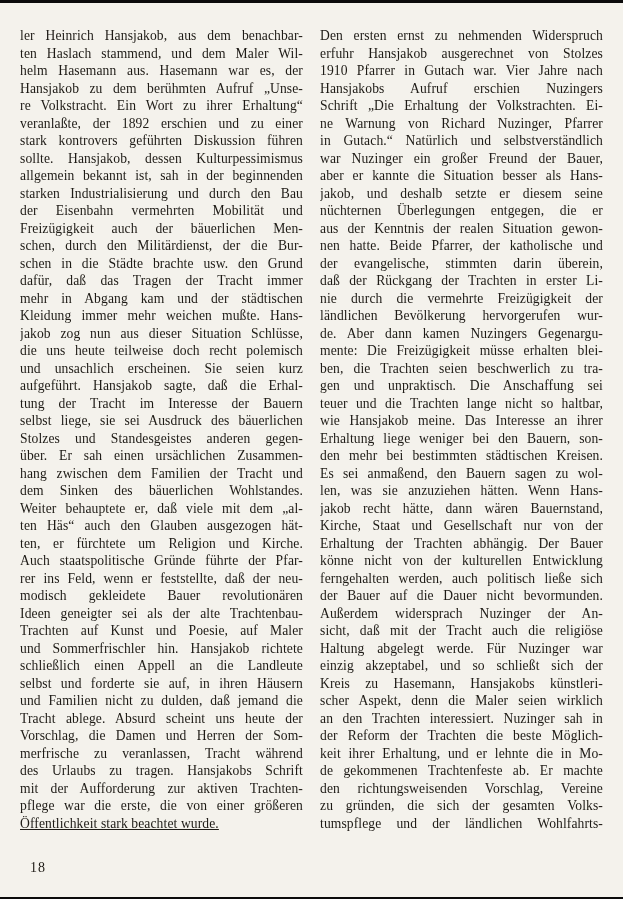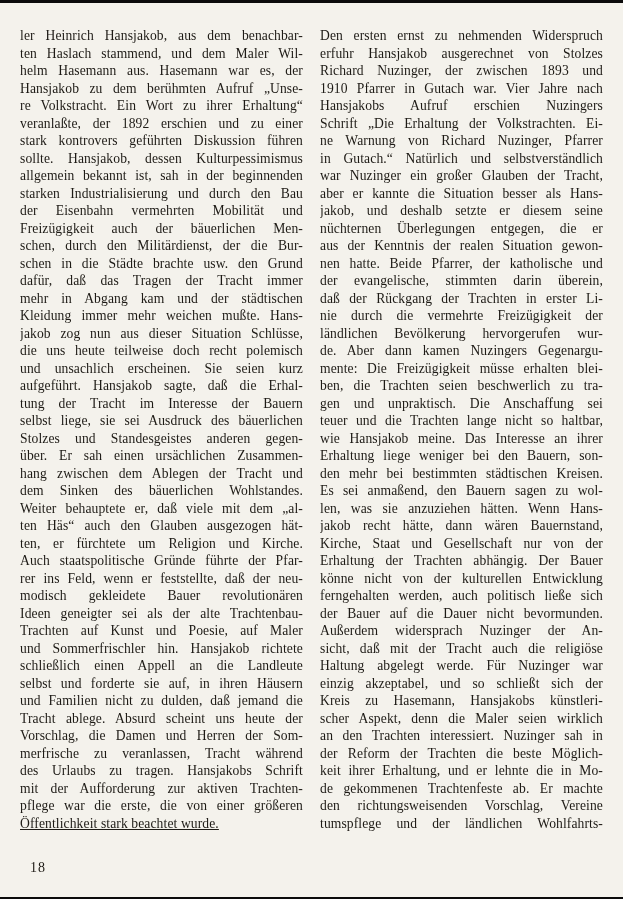--- a/index.html
+++ b/index.html
@@ -83,21 +83,21 @@
         <div class="line">mehr in Abgang kam und der städtischen</div>
         <div class="line">Kleidung immer mehr weichen mußte. Hans-</div>
         <div class="line">jakob zog nun aus dieser Situation Schlüsse,</div>
         <div class="line">die uns heute teilweise doch recht polemisch</div>
         <div class="line">und unsachlich erscheinen. Sie seien kurz</div>
         <div class="line">aufgeführt. Hansjakob sagte, daß die Erhal-</div>
         <div class="line">tung der Tracht im Interesse der Bauern</div>
         <div class="line">selbst liege, sie sei Ausdruck des bäuerlichen</div>
         <div class="line">Stolzes und Standesgeistes anderen gegen-</div>
         <div class="line">über. Er sah einen ursächlichen Zusammen-</div>
-        <div class="line">hang zwischen dem Ablegen der Tracht und</div>
+        <div class="line">hang zwischen dem Familien der Tracht und</div>
         <div class="line">dem Sinken des bäuerlichen Wohlstandes.</div>
         <div class="line">Weiter behauptete er, daß viele mit dem „al-</div>
         <div class="line">ten Häs“ auch den Glauben ausgezogen hät-</div>
         <div class="line">ten, er fürchtete um Religion und Kirche.</div>
         <div class="line">Auch staatspolitische Gründe führte der Pfar-</div>
         <div class="line">rer ins Feld, wenn er feststellte, daß der neu-</div>
         <div class="line">modisch gekleidete Bauer revolutionären</div>
         <div class="line">Ideen geneigter sei als der alte Trachtenbau-</div>
         <div class="line">Trachten auf Kunst und Poesie, auf Maler</div>
         <div class="line">und Sommerfrischler hin. Hansjakob richtete</div>
@@ -108,27 +108,26 @@
         <div class="line">Vorschlag, die Damen und Herren der Som-</div>
         <div class="line">merfrische zu veranlassen, Tracht während</div>
         <div class="line">des Urlaubs zu tragen. Hansjakobs Schrift</div>
         <div class="line">mit der Aufforderung zur aktiven Trachten-</div>
         <div class="line">pflege war die erste, die von einer größeren</div>
         <div class="line">Öffentlichkeit stark beachtet wurde.</div>
       </div>
     <div class="column col-right">
         <div class="line">Den ersten ernst zu nehmenden Widerspruch</div>
         <div class="line">erfuhr Hansjakob ausgerechnet von Stolzes</div>
-        <div class="line">Richard Nuzinger, der zwischen 1893 und</div>
         <div class="line">1910 Pfarrer in Gutach war. Vier Jahre nach</div>
         <div class="line">Hansjakobs Aufruf erschien Nuzingers</div>
         <div class="line">Schrift „Die Erhaltung der Volkstrachten. Ei-</div>
         <div class="line">ne Warnung von Richard Nuzinger, Pfarrer</div>
         <div class="line">in Gutach.“ Natürlich und selbstverständlich</div>
-        <div class="line">war Nuzinger ein großer Glauben der Tracht,</div>
+        <div class="line">war Nuzinger ein großer Freund der Bauer,</div>
         <div class="line">aber er kannte die Situation besser als Hans-</div>
         <div class="line">jakob, und deshalb setzte er diesem seine</div>
         <div class="line">nüchternen Überlegungen entgegen, die er</div>
         <div class="line">aus der Kenntnis der realen Situation gewon-</div>
         <div class="line">nen hatte. Beide Pfarrer, der katholische und</div>
         <div class="line">der evangelische, stimmten darin überein,</div>
         <div class="line">daß der Rückgang der Trachten in erster Li-</div>
         <div class="line">nie durch die vermehrte Freizügigkeit der</div>
         <div class="line">ländlichen Bevölkerung hervorgerufen wur-</div>
         <div class="line">de. Aber dann kamen Nuzingers Gegenargu-</div>
@@ -151,20 +150,21 @@
         <div class="line">sicht, daß mit der Tracht auch die religiöse</div>
         <div class="line">Haltung abgelegt werde. Für Nuzinger war</div>
         <div class="line">einzig akzeptabel, und so schließt sich der</div>
         <div class="line">Kreis zu Hasemann, Hansjakobs künstleri-</div>
         <div class="line">scher Aspekt, denn die Maler seien wirklich</div>
         <div class="line">an den Trachten interessiert. Nuzinger sah in</div>
         <div class="line">der Reform der Trachten die beste Möglich-</div>
         <div class="line">keit ihrer Erhaltung, und er lehnte die in Mo-</div>
         <div class="line">de gekommenen Trachtenfeste ab. Er machte</div>
         <div class="line">den richtungsweisenden Vorschlag, Vereine</div>
+        <div class="line">zu gründen, die sich der gesamten Volks-</div>
         <div class="line">tumspflege und der ländlichen Wohlfahrts-</div>
       </div>
   </div>
 
   <div class="page-number">18</div>
 
   <div class="scan-edge bottom"></div>
 
 </div>
 

